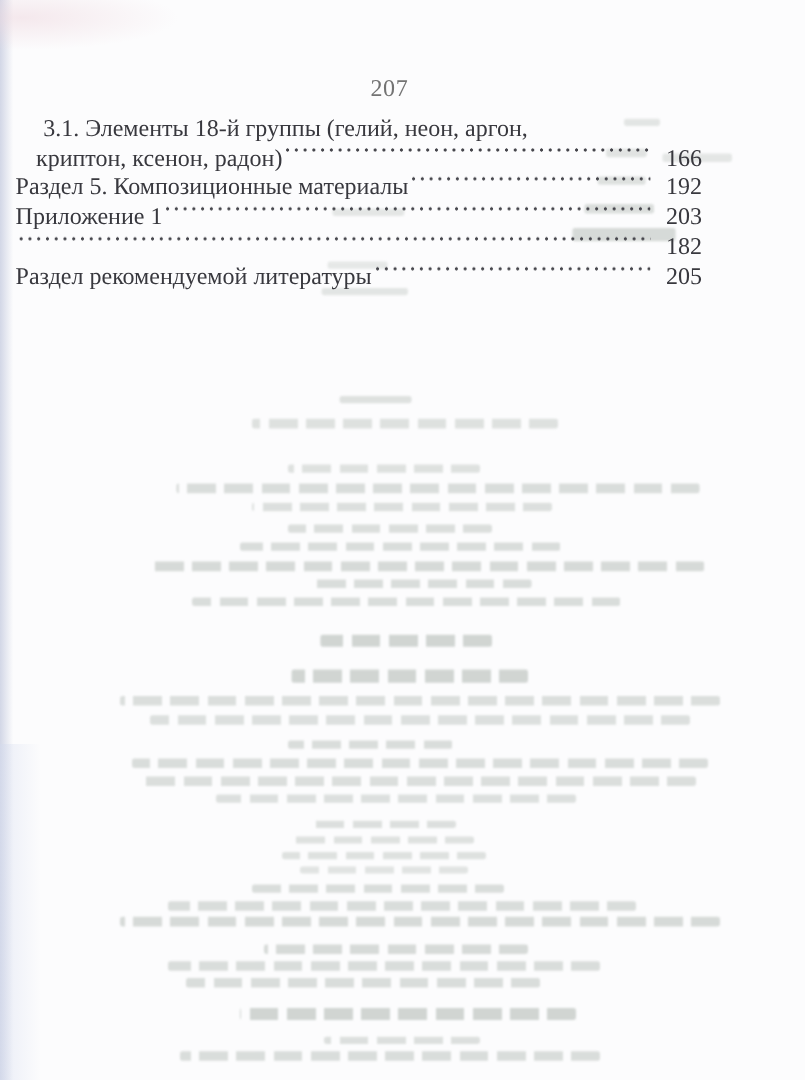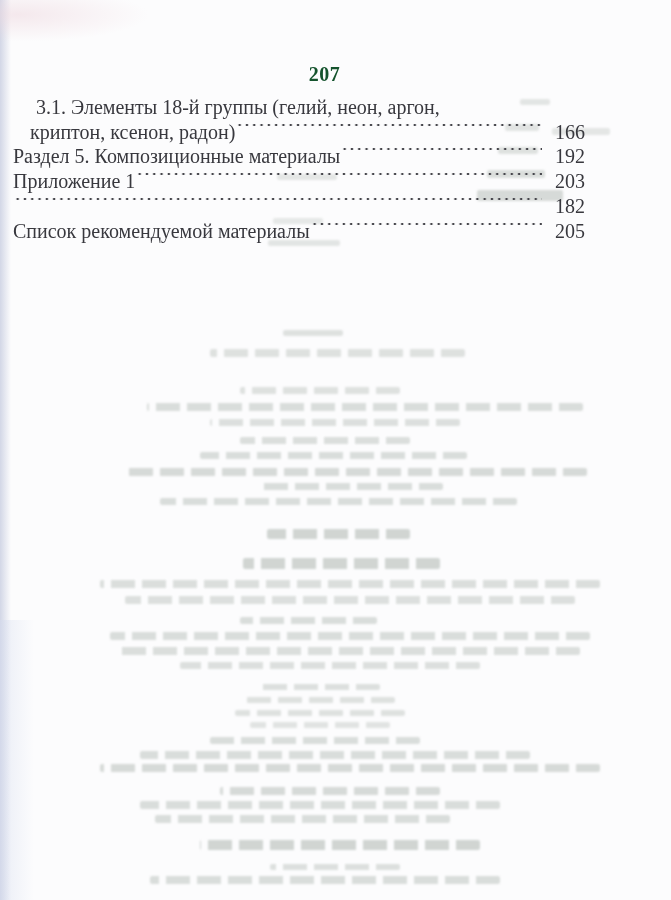--- a/index.html
+++ b/index.html
@@ -19,21 +19,21 @@
     position:absolute;left:0;top:0;width:150px;height:42px;
     background:radial-gradient(ellipse at 12% 35%, rgba(238,216,223,.55), rgba(238,216,223,0) 70%);
   }
   .blob-bl{
     position:absolute;left:0;bottom:0;width:34px;height:280px;
     background:linear-gradient(90deg, rgba(212,219,238,.45), rgba(212,219,238,0));
   }
   
   .pageno{
     position:absolute;top:63px;left:0;right:22px;
-    text-align:center;font-size:20px;color:#14532d;letter-spacing:.5px;font-weight:bold;
+    text-align:center;font-size:20px;color:#737373;letter-spacing:.5px;
   }
   
   .toc{
     position:absolute;top:95px;left:13px;right:76px;
     font-size:20px;line-height:24.7px;color:#38383e;
   }
   .toc-line{white-space:nowrap;}
   .indent1{padding-left:23px;}
   .toc-row{display:flex;align-items:stretch;}
   .toc-row .lbl{white-space:nowrap;}
@@ -131,19 +131,19 @@
       <span class="dots"></span>
       <span class="num">203</span>
     </div>
 
     <div class="toc-row">
       <span class="dots"></span>
       <span class="num">182</span>
     </div>
 
     <div class="toc-row">
-      <span class="lbl">Список рекомендуемой материалы</span>
+      <span class="lbl">Раздел рекомендуемой литературы</span>
       <span class="dots"></span>
       <span class="num">205</span>
     </div>
 
   </div>
 </div>
 
 </body></html>

